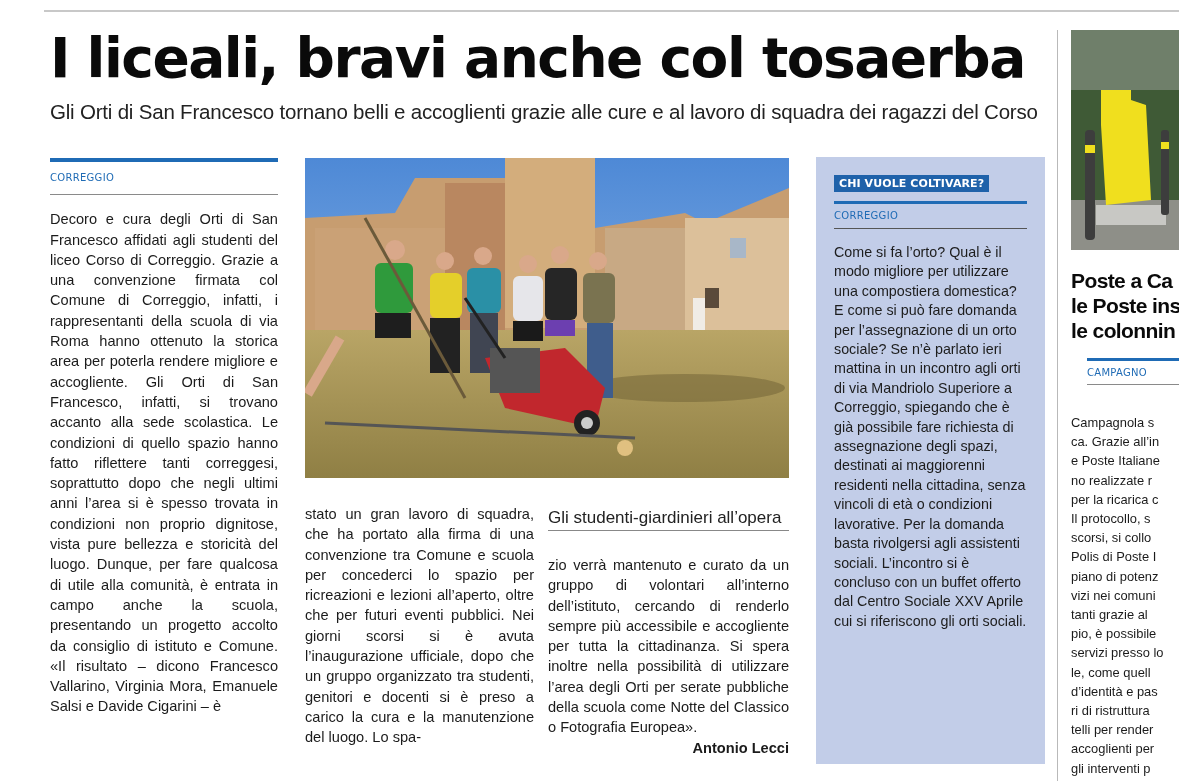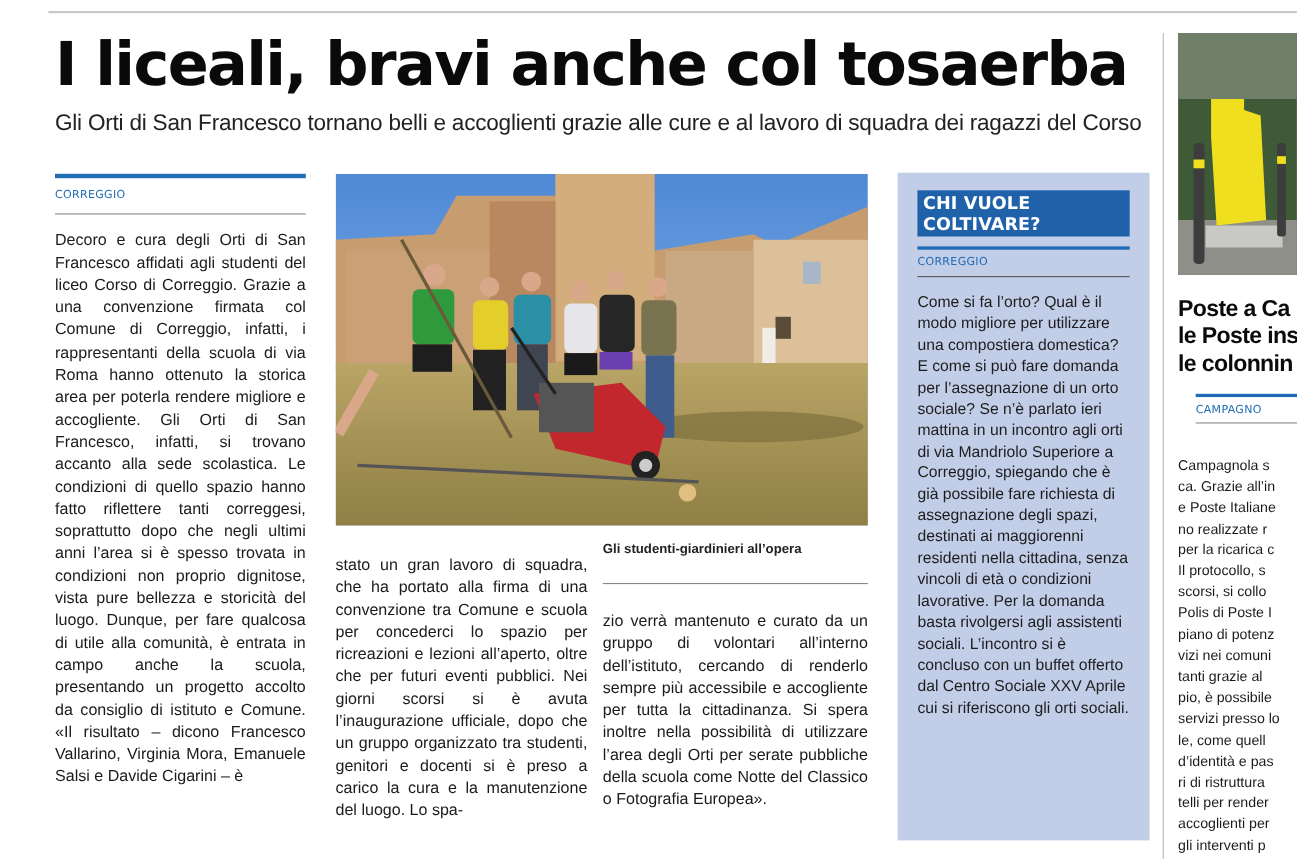--- a/index.html
+++ b/index.html
@@ -12,27 +12,27 @@
   .vrule { position: absolute; left: 1057px; top: 30px; width: 1px; height: 751px; background: #b9b9b9; }
 
   .col { position: absolute; font-size: 14.6px; line-height: 20.3px; text-align: justify; color: #1b1b1b; }
   .col p { margin: 0; }
   .kicker-bar { height: 4px; background: #1f6bb5; }
   .kicker { font-family: "DejaVu Sans", sans-serif; font-weight: 400; font-size: 10px; color: #1f6bb5; letter-spacing: 0.3px; margin: 6px 0 6px 0; }
   .kicker-rule { height: 1px; background: #8a8a8a; }
   .b { font-weight: normal; }
 
   .photo { position: absolute; left: 305px; top: 158px; width: 484px; height: 320px; overflow: hidden; }
-  .caption { position: absolute; left: 548px; top: 492px; width: 241px; font-size: 12px; font-weight: bold; color: #222; }
+  .caption { position: absolute; left: 548px; top: 508px; width: 241px; font-size: 17px; font-weight: normal; color: #222; }
   .caption-rule { position: absolute; left: 548px; top: 530px; width: 241px; height: 1px; background: #888; }
   .byline { text-align: right; font-weight: bold; }
 
   .box { position: absolute; left: 816px; top: 157px; width: 229px; height: 607px; background: #c2cde8; }
   .box-tag { display: inline-block; background: #1f62aa; color: #fff; font-family: "DejaVu Sans", sans-serif; font-weight: 900;
-             font-size: 16px; padding: 2px 5px; letter-spacing: 0.1px; }
+             font-size: 11px; padding: 2px 5px; letter-spacing: 0.1px; }
   .box-text { font-size: 14.3px; line-height: 19.4px; font-weight: normal; color: #1d1d1d; text-align: left; }
 
   .side-photo { position: absolute; left: 1071px; top: 30px; width: 108px; height: 220px; overflow: hidden; }
   .side-title { position: absolute; left: 1071px; top: 268px; font-family: "Liberation Sans", sans-serif; font-weight: bold;
                 font-size: 21px; line-height: 25px; color: #0a0a0a; white-space: nowrap; letter-spacing: -0.6px; }
   .side-kicker { position: absolute; left: 1071px; top: 358px; width: 108px; margin-left: 16px; }
   .side-text { position: absolute; left: 1071px; top: 413px; width: 130px; font-size: 12.9px; line-height: 19.2px; white-space: nowrap; overflow: hidden; }
 </style>
 </head>
 <body>
@@ -108,20 +108,21 @@
 </div>
 
 <div class="col" style="left:305px; top:504px; width:229px;">
   <p>stato un gran lavoro di squadra, che ha portato alla firma di una convenzione tra Comune e scuola per concederci lo spazio per ricreazioni e lezioni all’aperto, oltre che per futuri eventi pubblici. Nei giorni scorsi si è avuta l’inaugurazione ufficiale, dopo che un gruppo organizzato tra studenti, genitori e docenti si è preso a carico la cura e la manutenzione del luogo. Lo spa-</p>
 </div>
 
 <div class="caption">Gli studenti-giardinieri all’opera</div>
 <div class="caption-rule"></div>
 <div class="col" style="left:548px; top:555px; width:241px;">
   <p>zio verrà mantenuto e curato da un gruppo di volontari all’interno dell’istituto, cercando di renderlo sempre più accessibile e accogliente per tutta la cittadinanza. Si spera inoltre nella possibilità di utilizzare l’area degli Orti per serate pubbliche della scuola come Notte del Classico o Fotografia Europea».</p>
+  <p class="byline">Antonio Lecci</p>
 </div>
 
 <div class="box">
   <div style="padding: 16px 18px 0 18px;">
     <span class="box-tag">CHI VUOLE COLTIVARE?</span>
     <div class="kicker-bar" style="margin-top:9px; height:3px;"></div>
     <div class="kicker" style="margin:6px 0 7px 0;">CORREGGIO</div>
     <div class="kicker-rule" style="background:#555; margin-bottom:14px;"></div>
     <p class="box-text" style="margin:0;">Come si fa l’orto? Qual è il modo migliore per utilizzare una compostiera domestica? E come si può fare domanda per l’assegnazione di un orto sociale? Se n’è parlato ieri mattina in un incontro agli orti di via Mandriolo Superiore a Correggio, spiegando che è già possibile fare richiesta di assegnazione degli spazi, destinati ai maggiorenni residenti nella cittadina, senza vincoli di età o condizioni lavorative. Per la domanda basta rivolgersi agli assistenti sociali. L’incontro si è concluso con un buffet offerto dal Centro Sociale XXV Aprile cui si riferiscono gli orti sociali.</p>
   </div>

